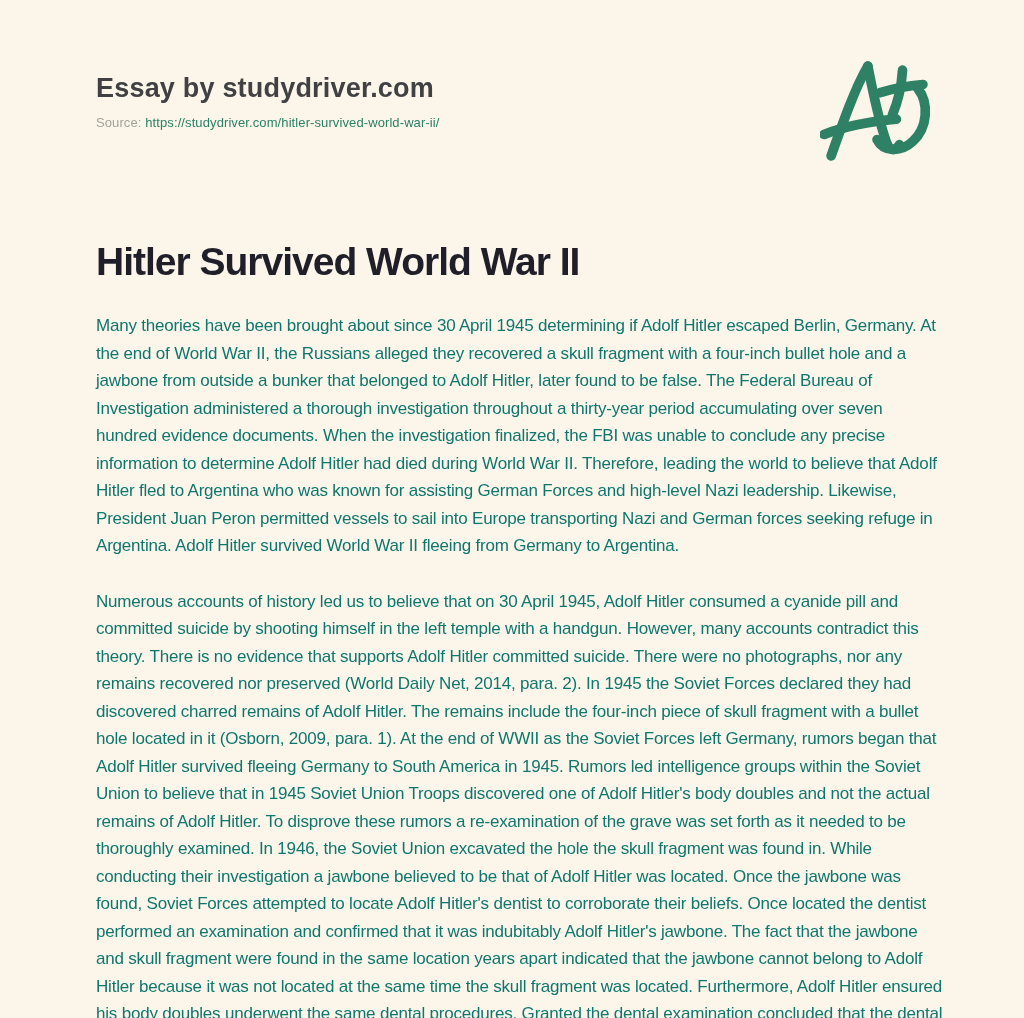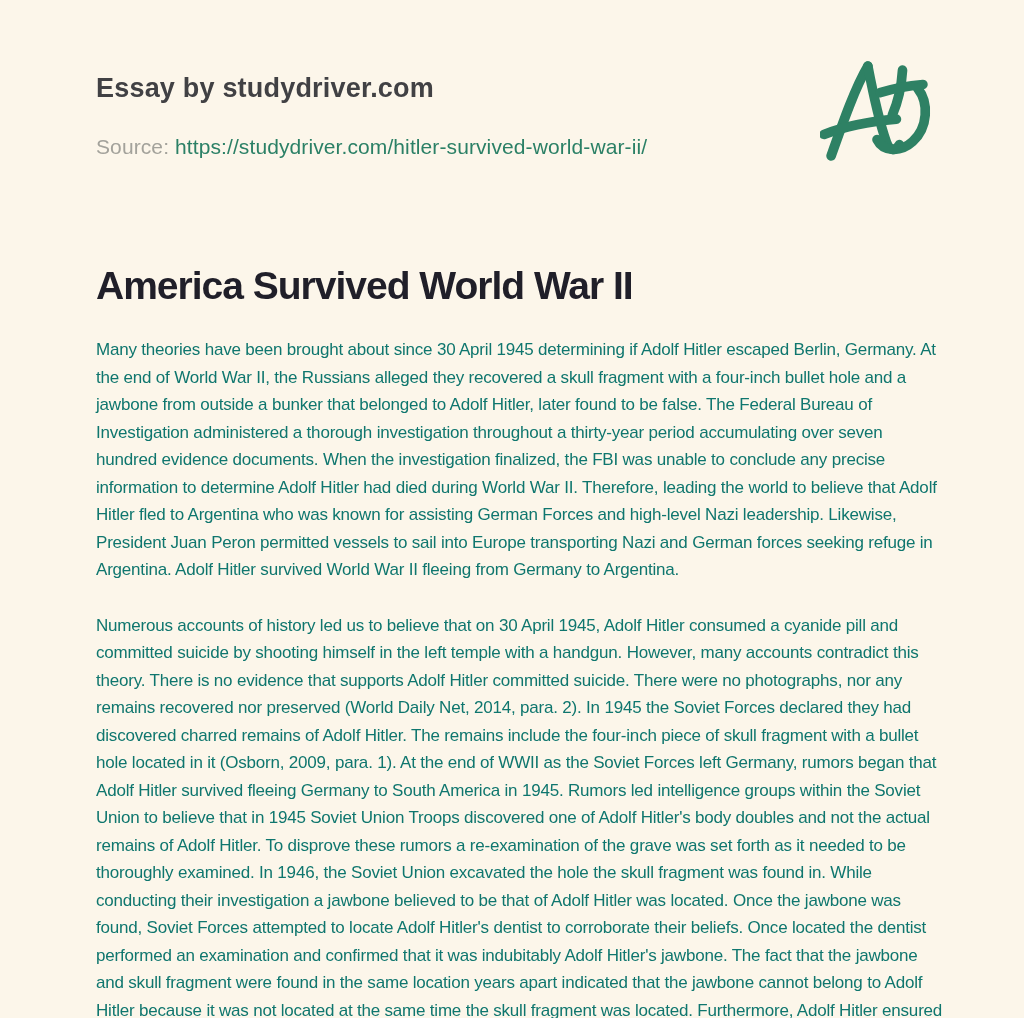--- a/index.html
+++ b/index.html
@@ -25,22 +25,22 @@
   }
   .logo svg { width: 100%; height: 100%; }
   h1.page-header {
     font-size: 27px;
     line-height: 32px;
     font-weight: 700;
     color: #414144;
     letter-spacing: 0.2px;
   }
   .source {
-    margin-top: 32px;
-    font-size: 21px;
+    margin-top: 8px;
+    font-size: 13px;
     line-height: 22px;
     color: #a3a29b;
     letter-spacing: 0.1px;
   }
   .source a {
     color: #2b8066;
     text-decoration: none;
   }
   h2.essay-title {
     margin-top: 104px;
@@ -84,19 +84,19 @@
     </svg>
   </div>
 
   <h1 class="page-header">Essay by studydriver.com</h1>
 
   <p class="source">
     <span>Source:</span>
     <a href="#">https://studydriver.com/hitler-survived-world-war-ii/</a>
   </p>
 
-  <h2 class="essay-title">America Survived World War II</h2>
+  <h2 class="essay-title">Hitler Survived World War II</h2>
 
   <p class="body-par">Many theories have been brought about since 30 April 1945 determining if Adolf Hitler escaped Berlin, Germany. At the end of World War II, the Russians alleged they recovered a skull fragment with a four-inch bullet hole and a jawbone from outside a bunker that belonged to Adolf Hitler, later found to be false. The Federal Bureau of Investigation administered a thorough investigation throughout a thirty-year period accumulating over seven hundred evidence documents. When the investigation finalized, the FBI was unable to conclude any precise information to determine Adolf Hitler had died during World War II. Therefore, leading the world to believe that Adolf Hitler fled to Argentina who was known for assisting German Forces and high-level Nazi leadership. Likewise, President Juan Peron permitted vessels to sail into Europe transporting Nazi and German forces seeking refuge in Argentina. Adolf Hitler survived World War II fleeing from Germany to Argentina.</p>
 
   <p class="body-par">Numerous accounts of history led us to believe that on 30 April 1945, Adolf Hitler consumed a cyanide pill and committed suicide by shooting himself in the left temple with a handgun. However, many accounts contradict this theory. There is no evidence that supports Adolf Hitler committed suicide. There were no photographs, nor any remains recovered nor preserved (World Daily Net, 2014, para. 2). In 1945 the Soviet Forces declared they had discovered charred remains of Adolf Hitler. The remains include the four-inch piece of skull fragment with a bullet hole located in it (Osborn, 2009, para. 1). At the end of WWII as the Soviet Forces left Germany, rumors began that Adolf Hitler survived fleeing Germany to South America in 1945. Rumors led intelligence groups within the Soviet Union to believe that in 1945 Soviet Union Troops discovered one of Adolf Hitler's body doubles and not the actual remains of Adolf Hitler. To disprove these rumors a re-examination of the grave was set forth as it needed to be thoroughly examined. In 1946, the Soviet Union excavated the hole the skull fragment was found in. While conducting their investigation a jawbone believed to be that of Adolf Hitler was located. Once the jawbone was found, Soviet Forces attempted to locate Adolf Hitler's dentist to corroborate their beliefs. Once located the dentist performed an examination and confirmed that it was indubitably Adolf Hitler's jawbone. The fact that the jawbone and skull fragment were found in the same location years apart indicated that the jawbone cannot belong to Adolf Hitler because it was not located at the same time the skull fragment was located. Furthermore, Adolf Hitler ensured his body doubles underwent the same dental procedures. Granted the dental examination concluded that the dental records of Adolf Hitler compared to the located jawbone was a match as the records listed a wide variety of dental procedures having been completed. Nevertheless, evidence that the dentist fab</p>
 
 </div>
 
 </body></html>

